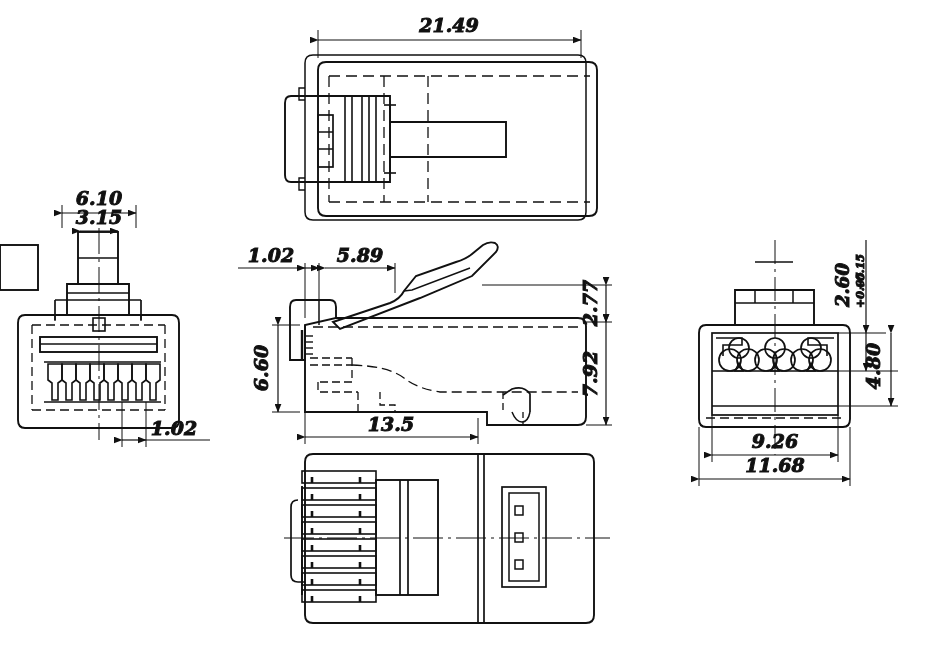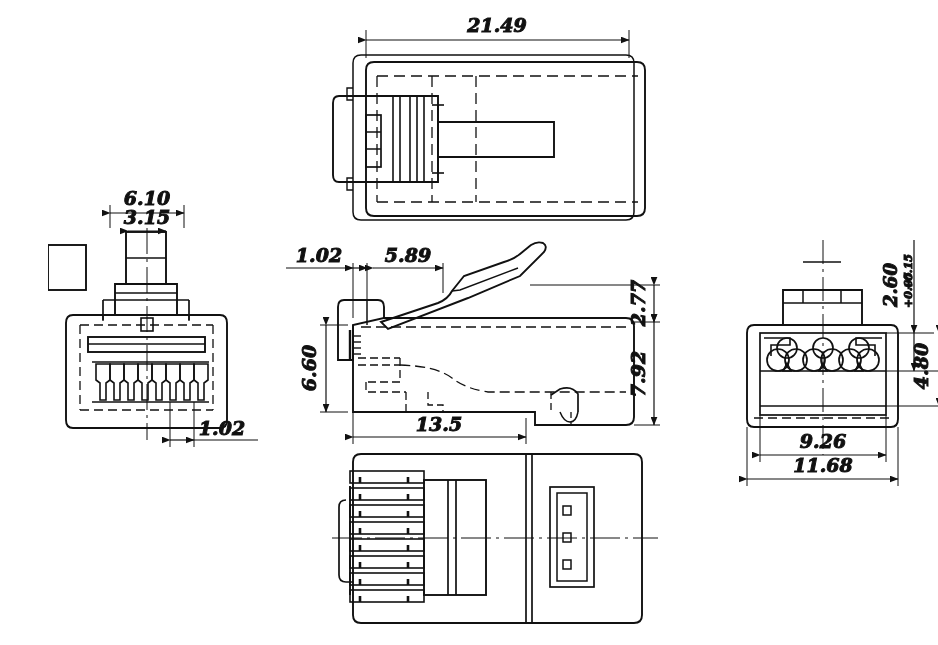--- a/index.html
+++ b/index.html
@@ -12,21 +12,20 @@
     width: 938px;
     height: 645px;
     overflow: hidden;
     font-family: "DejaVu Sans", sans-serif;
   }
   #drawing-sheet {
     position: relative;
     width: 759px;
     height: 645px;
     background: #a16207;
-    margin-left: 48px;
   }
   #drawing-sheet svg {
     display: block;
   }
   text.dim {
     font-family: "DejaVu Serif", serif;
     font-style: italic;
     font-weight: 700;
     fill: #111111;
   }

